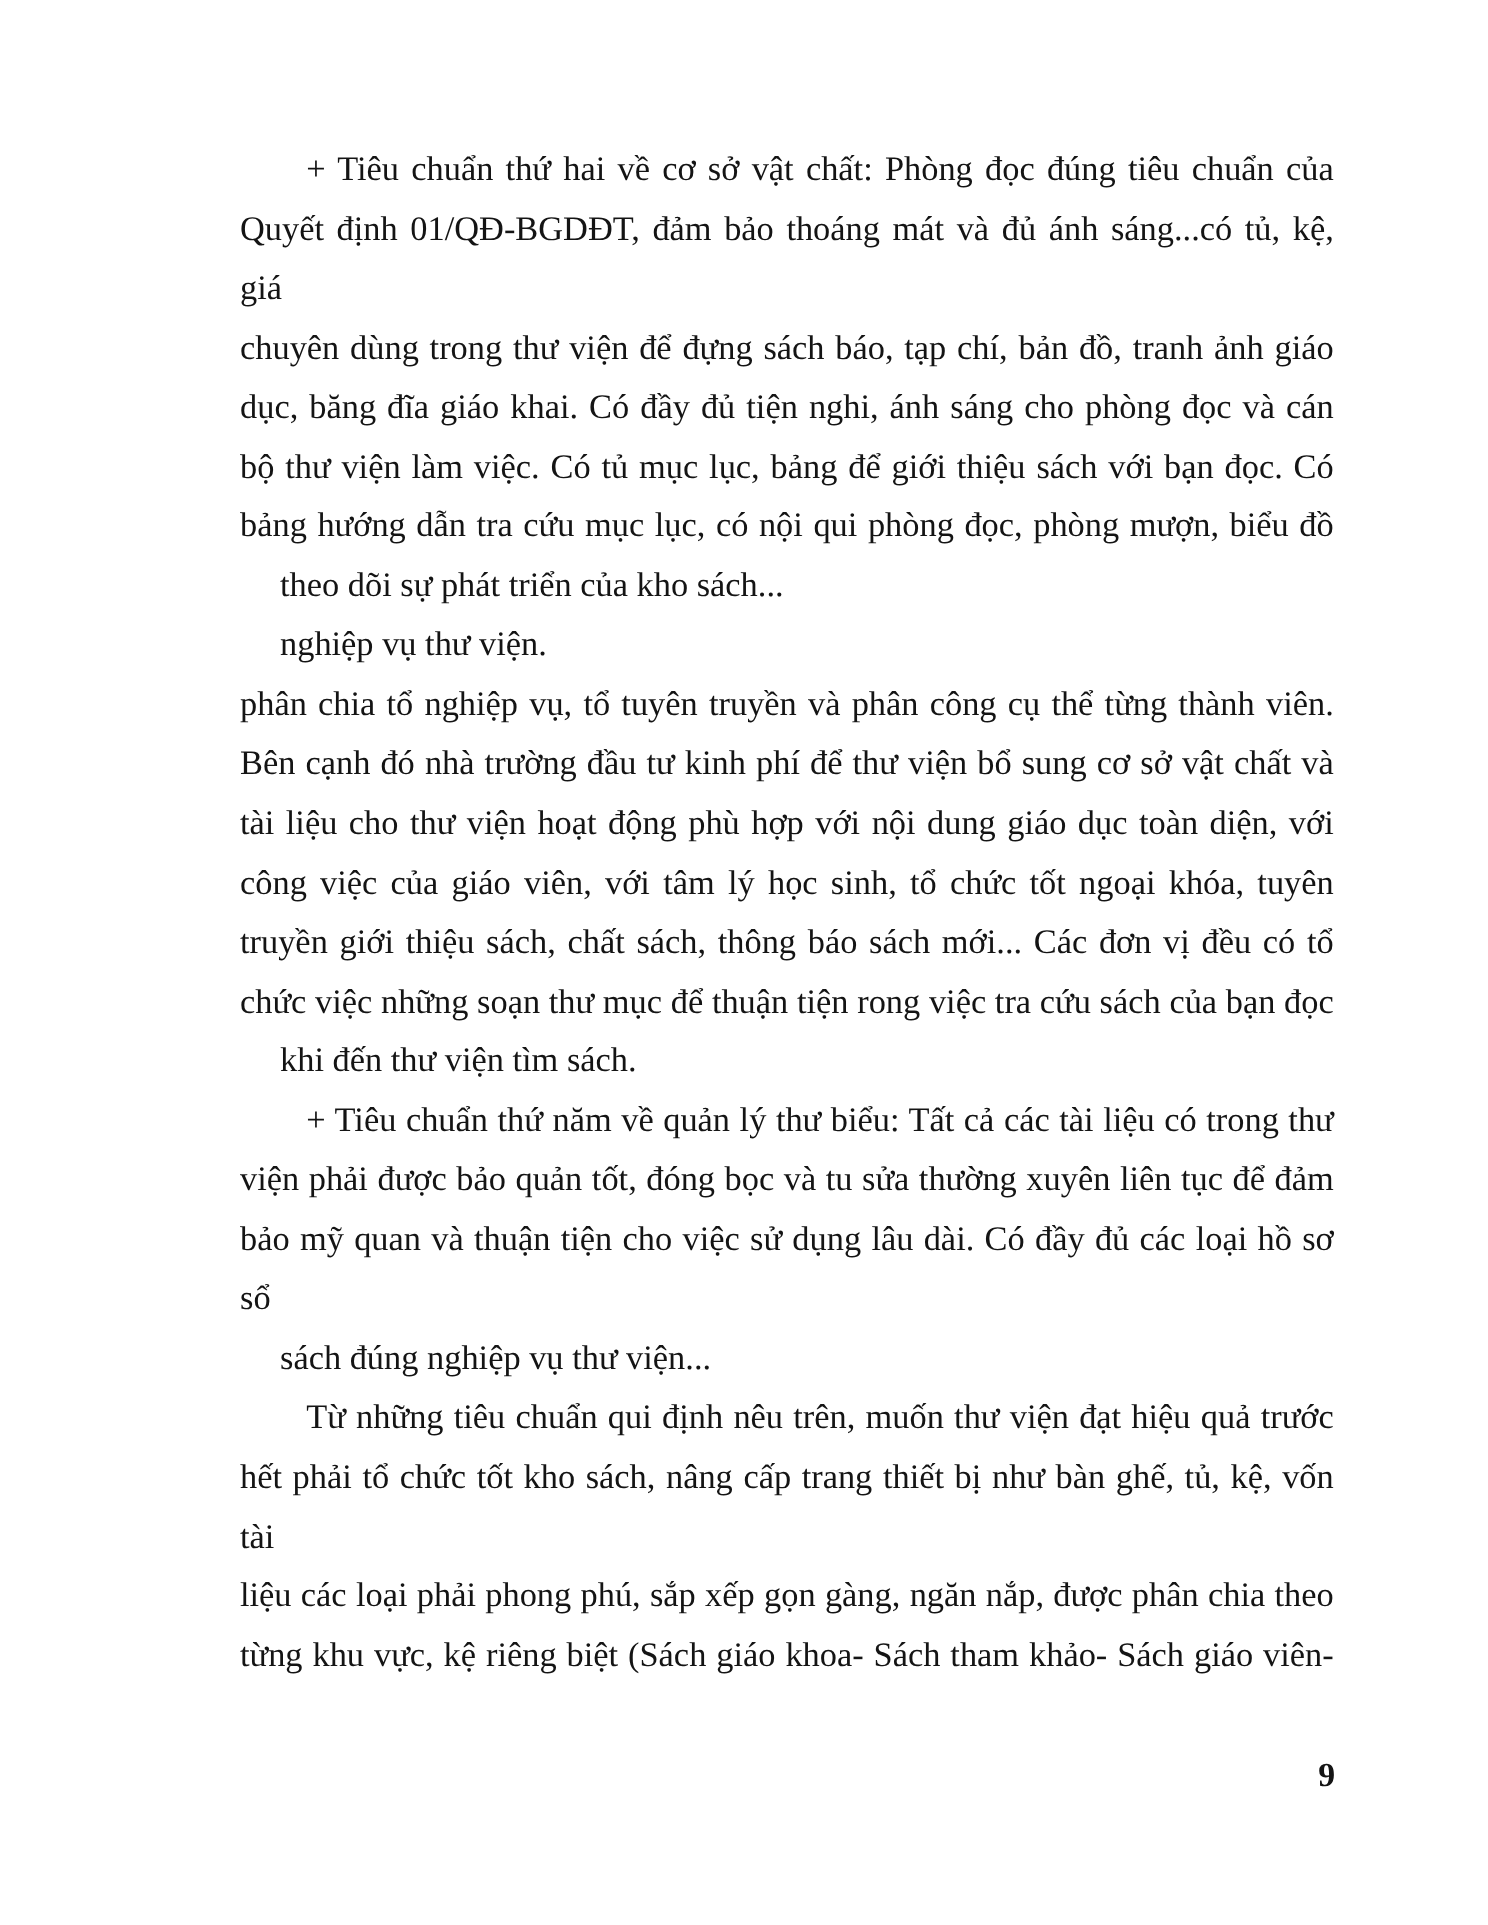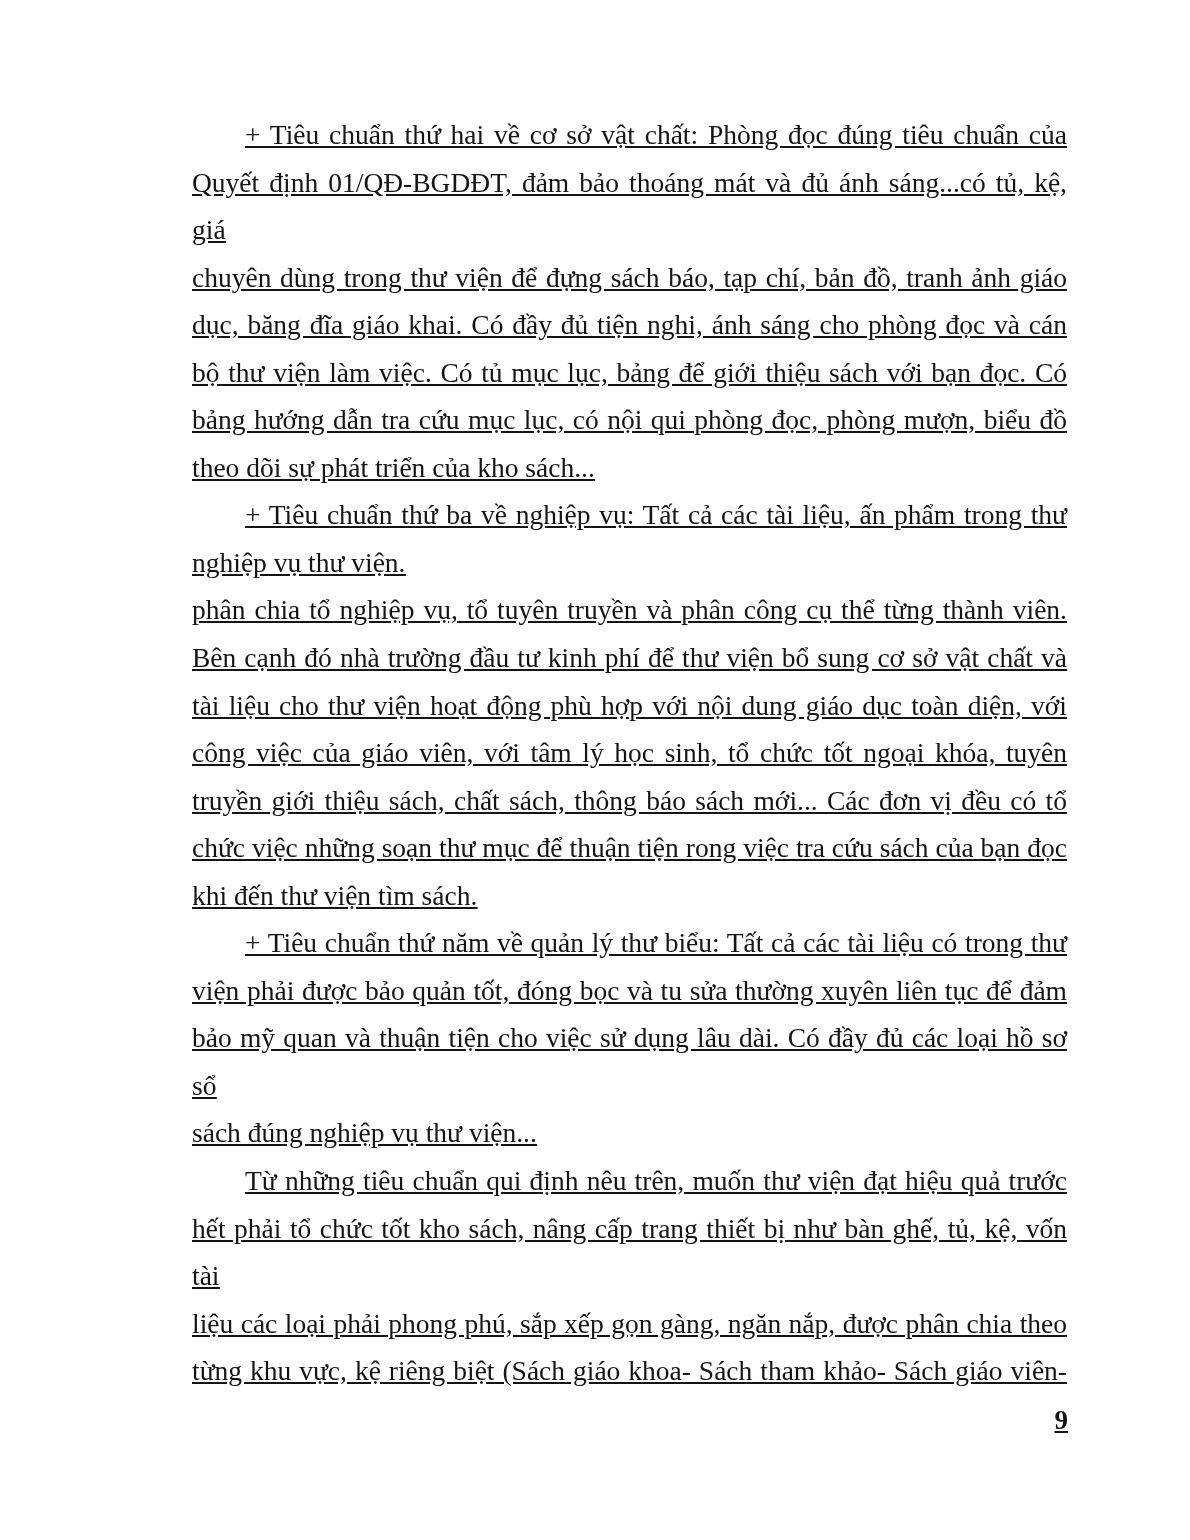--- a/index.html
+++ b/index.html
@@ -1,15 +1,15 @@
 <!DOCTYPE html>
 <html lang="vi"><head>
 <meta charset="utf-8">
 <style>
-  * { margin: 0; padding: 0; box-sizing: border-box; text-decoration: underline; }
+  * { margin: 0; padding: 0; box-sizing: border-box; }
   html, body { background: #ffffff; }
   body {
     font-family: "Liberation Serif", "DejaVu Serif", serif;
   }
   .page {
     position: relative;
     width: 1190px;
     height: 1540px;
     background: #ffffff;
     color: #141414;
@@ -24,21 +24,21 @@
   }
   .paragraph {  }
   .line {
     line-height: 47.55px;
     text-align: justify;
     
     text-align-last: justify;
     white-space: normal;
   }
   .line.first { text-indent: 53px; }
-  .line.last { text-align-last: left; }
+  .line.last { text-align-last: left; margin-left: 32px; }
   .page-number {
     position: absolute;
     left: 192px;
     top: 1398px;
     width: 876px;
     text-align: right;
     font-size: 27px;
     font-weight: 700;
     line-height: 44px;
   }
@@ -51,21 +51,20 @@
       <div class="paragraph">
         <div class="line first">+ Tiêu chuẩn thứ hai về cơ sở vật chất: Phòng đọc đúng tiêu chuẩn của</div>
         <div class="line">Quyết định 01/QĐ-BGDĐT, đảm bảo thoáng mát và đủ ánh sáng...có tủ, kệ, giá</div>
         <div class="line">chuyên dùng trong thư viện để đựng sách báo, tạp chí, bản đồ, tranh ảnh giáo</div>
         <div class="line">dục, băng đĩa giáo khai. Có đầy đủ tiện nghi, ánh sáng cho phòng đọc và cán</div>
         <div class="line">bộ thư viện làm việc. Có tủ mục lục, bảng để giới thiệu sách với bạn đọc. Có</div>
         <div class="line">bảng hướng dẫn tra cứu mục lục, có nội qui phòng đọc, phòng mượn, biểu đồ</div>
         <div class="line last">theo dõi sự phát triển của kho sách...</div>
       </div>
       <div class="paragraph">
-        <div class="line first">+ Tiêu chuẩn thứ ba về nghiệp vụ: Tất cả các tài liệu, ấn phẩm trong thư</div>
         <div class="line last">nghiệp vụ thư viện.</div>
       </div>
       <div class="paragraph">
         <div class="line">phân chia tổ nghiệp vụ, tổ tuyên truyền và phân công cụ thể từng thành viên.</div>
         <div class="line">Bên cạnh đó nhà trường đầu tư kinh phí để thư viện bổ sung cơ sở vật chất và</div>
         <div class="line">tài liệu cho thư viện hoạt động phù hợp với nội dung giáo dục toàn diện, với</div>
         <div class="line">công việc của giáo viên, với tâm lý học sinh, tổ chức tốt ngoại khóa, tuyên</div>
         <div class="line">truyền giới thiệu sách, chất sách, thông báo sách mới... Các đơn vị đều có tổ</div>
         <div class="line">chức việc những soạn thư mục để thuận tiện rong việc tra cứu sách của bạn đọc</div>
         <div class="line last">khi đến thư viện tìm sách.</div>

